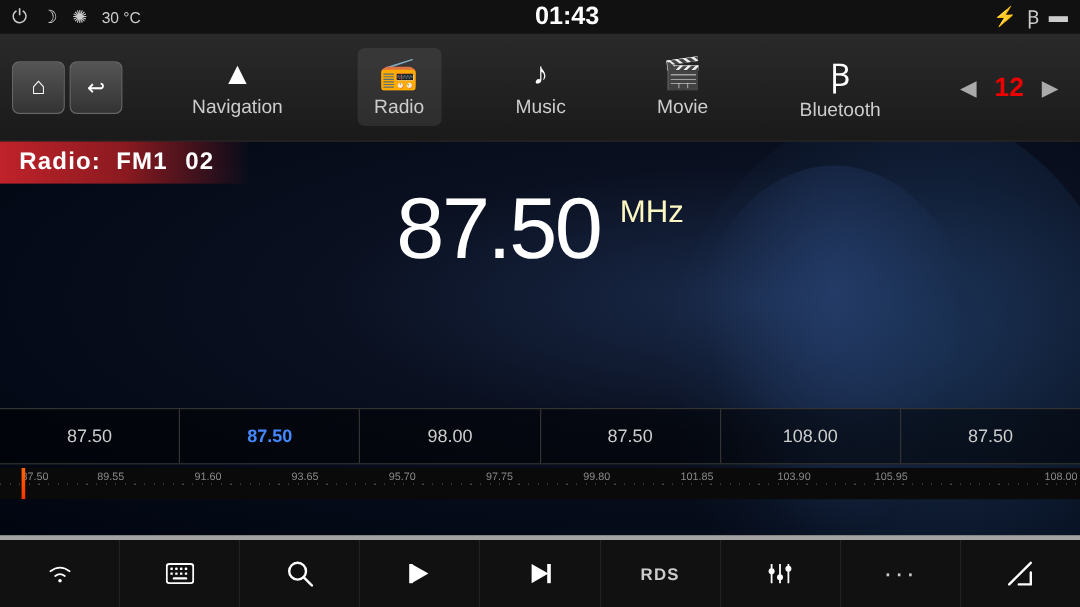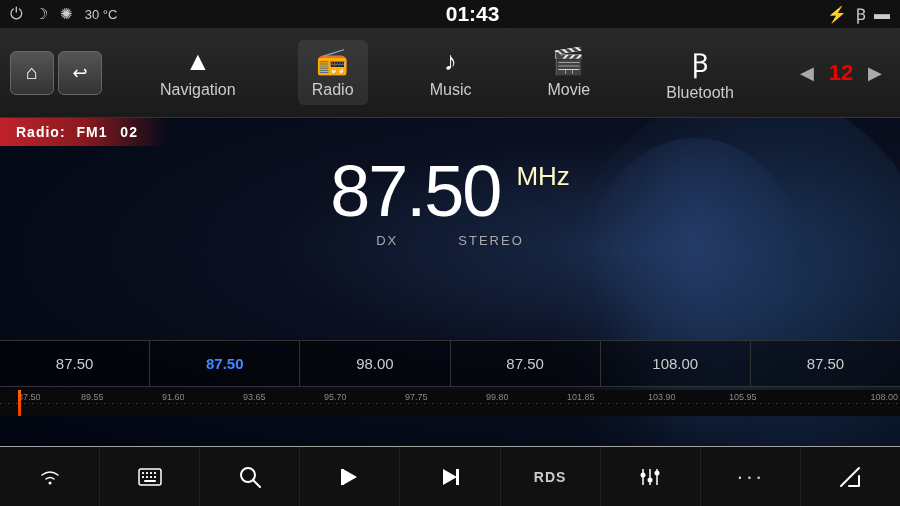--- a/index.html
+++ b/index.html
@@ -104,21 +104,21 @@
       text-align: center;
     }
 
     
     #radio-label {
       position: absolute;
       top: 118px;
       left: 0;
       background: linear-gradient(to right, #c0222a, #8a1a20, transparent);
       padding: 6px 30px 6px 16px;
-      font-size: 14px;
+      font-size: 20px;
       font-weight: bold;
       z-index: 10;
       letter-spacing: 1px;
     }
 
     
     #bg {
       position: absolute;
       top: 118px;
       left: 0; right: 0; bottom: 60px;
@@ -230,21 +230,21 @@
 
     
     #bottom-bar {
       position: absolute;
       bottom: 0; left: 0; right: 0;
       height: 60px;
       background: #111;
       display: flex;
       align-items: center;
       justify-content: space-around;
-      border-top: 1px solid #a3a3a3;
+      border-top: 4px solid #a3a3a3;
       z-index: 10;
     }
     .bottom-btn {
       flex: 1;
       height: 100%;
       display: flex;
       align-items: center;
       justify-content: center;
       font-size: 22px;
       cursor: pointer;
@@ -316,24 +316,20 @@
   <span style="margin-left:6px;">FM1</span>
   <span style="margin-left:8px;">02</span>
 </div>
 
 <div id="bg"></div>
 
 <div id="freq-display">
   <div style="position:relative; display:flex; align-items:center; gap:16px;">
     <span id="freq-main">87.50</span>
     <span style="font-size:26px; color:#fef9c3; align-self:flex-start; margin-top:6px;">MHz</span>
-  </div>
-  <div class="freq-labels" style="display:flex; gap:60px; margin-top:6px; font-size:13px; color:#aaa; letter-spacing:2px;">
-    <span>DX</span>
-    <span>STEREO</span>
   </div>
 </div>
 
 <div id="presets-bar">
   <div class="preset-item">87.50</div>
   <div class="preset-item active">87.50</div>
   <div class="preset-item">98.00</div>
   <div class="preset-item">87.50</div>
   <div class="preset-item">108.00</div>
   <div class="preset-item">87.50</div>

